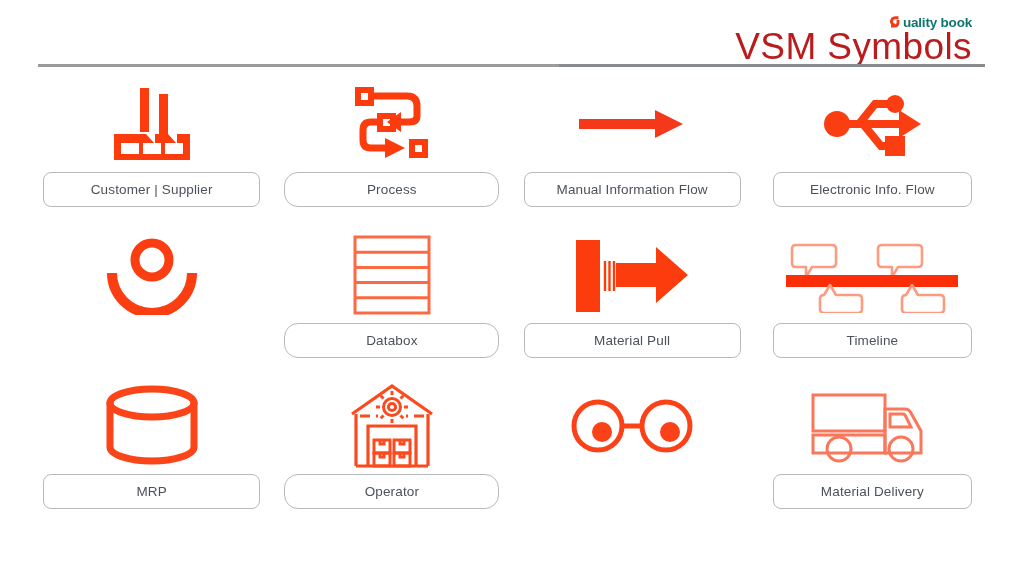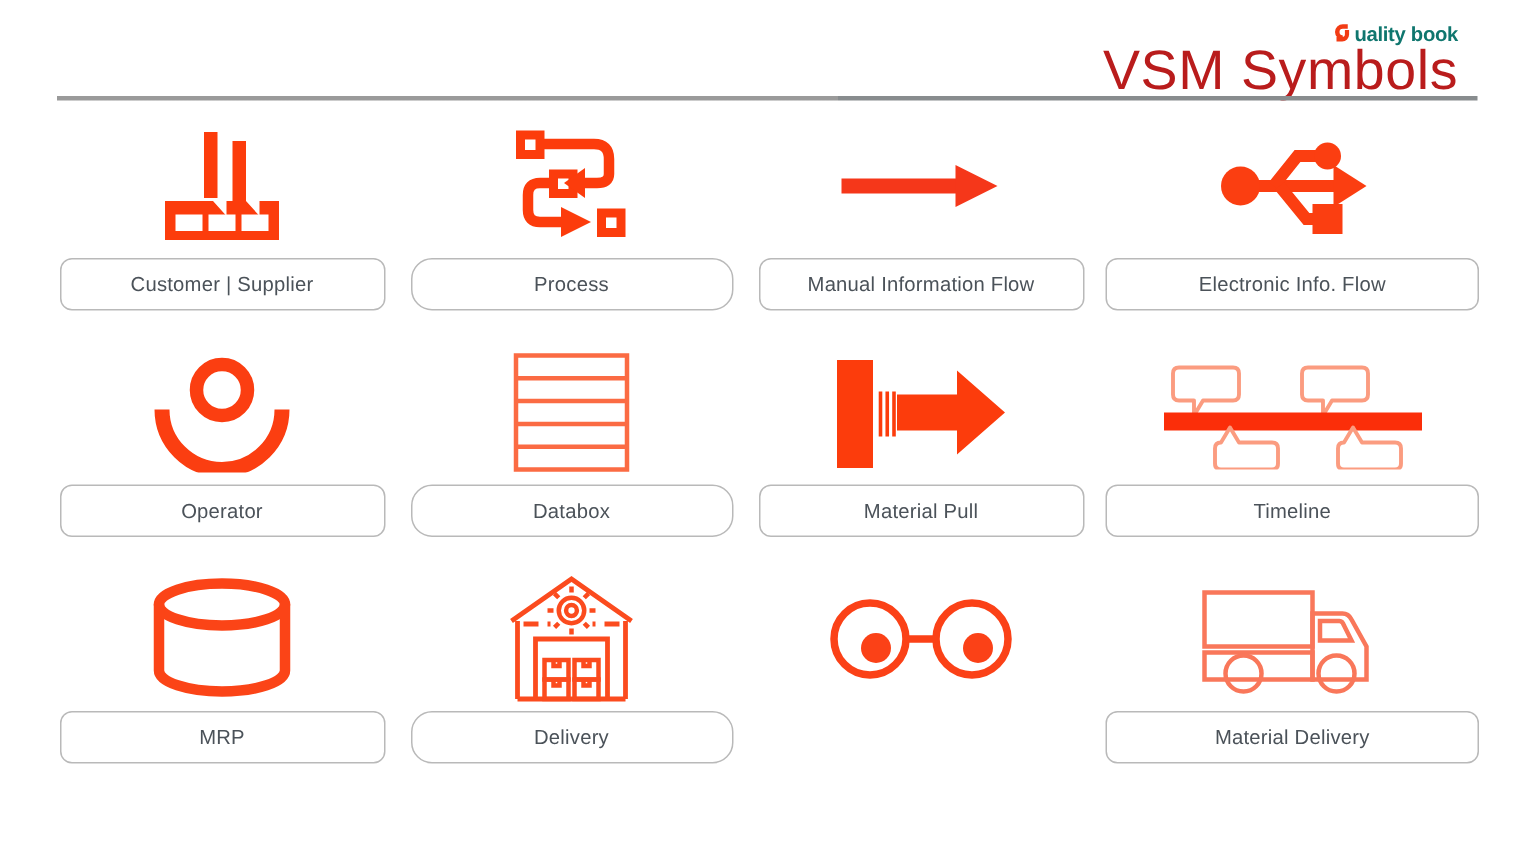--- a/index.html
+++ b/index.html
@@ -99,21 +99,21 @@
     justify-content: center;
     font-size: 13.5px;
     color: #4b5259;
     letter-spacing: 0.15px;
     white-space: nowrap;
   }
   
   .cell:nth-child(4n+1) .label-box { width: 217px; }
   .cell:nth-child(4n+2) .label-box { width: 215px; border-radius: 14px; }
   .cell:nth-child(4n+3) .label-box { width: 217px; text-align: right; }
-  .cell:nth-child(4n+4) .label-box { width: 249px; }
+  .cell:nth-child(4n+4) .label-box { width: 199px; }
 </style>
 </head>
 <body>
 
 <div class="header">
 
   <div class="brand">
     <span class="brand-q">
       <svg width="15" height="16" viewBox="0 0 15 16">
         <path d="M11.5 1.2 L8.2 1.2 A5.2 5.2 0 0 0 3 6.4 A5.2 5.2 0 0 0 8.2 11.6 L8.2 8.6 A2.2 2.2 0 0 1 8.2 4.2 L11.5 4.2 Z" fill="#f23b14"></path>
@@ -202,21 +202,20 @@
     <div class="label-box">Electronic Info. Flow</div>
   </div>
 
   <div class="cell">
     <div class="icon-wrap">
       <svg width="104" height="80" viewBox="0 0 104 80">
         <circle cx="52" cy="25" r="17" fill="none" stroke="#fb3e11" stroke-width="9"></circle>
         <path d="M12 38 A40 40 0 0 0 92 38" fill="none" stroke="#fb3e11" stroke-width="10" stroke-linecap="butt"></path>
       </svg>
     </div>
-    <div class="label-box">Operator</div>
   </div>
 
   <div class="cell">
     <div class="icon-wrap">
       <svg width="80" height="82" viewBox="0 0 80 82">
         <g fill="none" stroke="#fb6b43" stroke-width="3">
           <rect x="3" y="3" width="74" height="76"></rect>
           <path d="M3 18.2 L77 18.2 M3 33.4 L77 33.4 M3 48.6 L77 48.6 M3 63.8 L77 63.8"></path>
         </g>
       </svg>
@@ -294,21 +293,21 @@
         <g fill="none" stroke="#fb4b1e" stroke-width="3">
           <rect x="26" y="58" width="16" height="13"></rect>
           <rect x="46" y="58" width="16" height="13"></rect>
           <rect x="26" y="71" width="16" height="13"></rect>
           <rect x="46" y="71" width="16" height="13"></rect>
           <path d="M32 58 L32 62 L36 62 L36 58 M52 58 L52 62 L56 62 L56 58
                    M32 71 L32 75 L36 75 L36 71 M52 71 L52 75 L56 75 L56 71"></path>
         </g>
       </svg>
     </div>
-    <div class="label-box">Delivery</div>
+    <div class="label-box">Operator</div>
   </div>
 
   <div class="cell">
     <div class="icon-wrap">
       <svg width="124" height="56" viewBox="0 0 124 56">
         <g fill="none" stroke="#fb4117" stroke-width="5">
           <circle cx="28" cy="28" r="24"></circle>
           <circle cx="96" cy="28" r="24"></circle>
           <path d="M52 28 L72 28"></path>
         </g>

